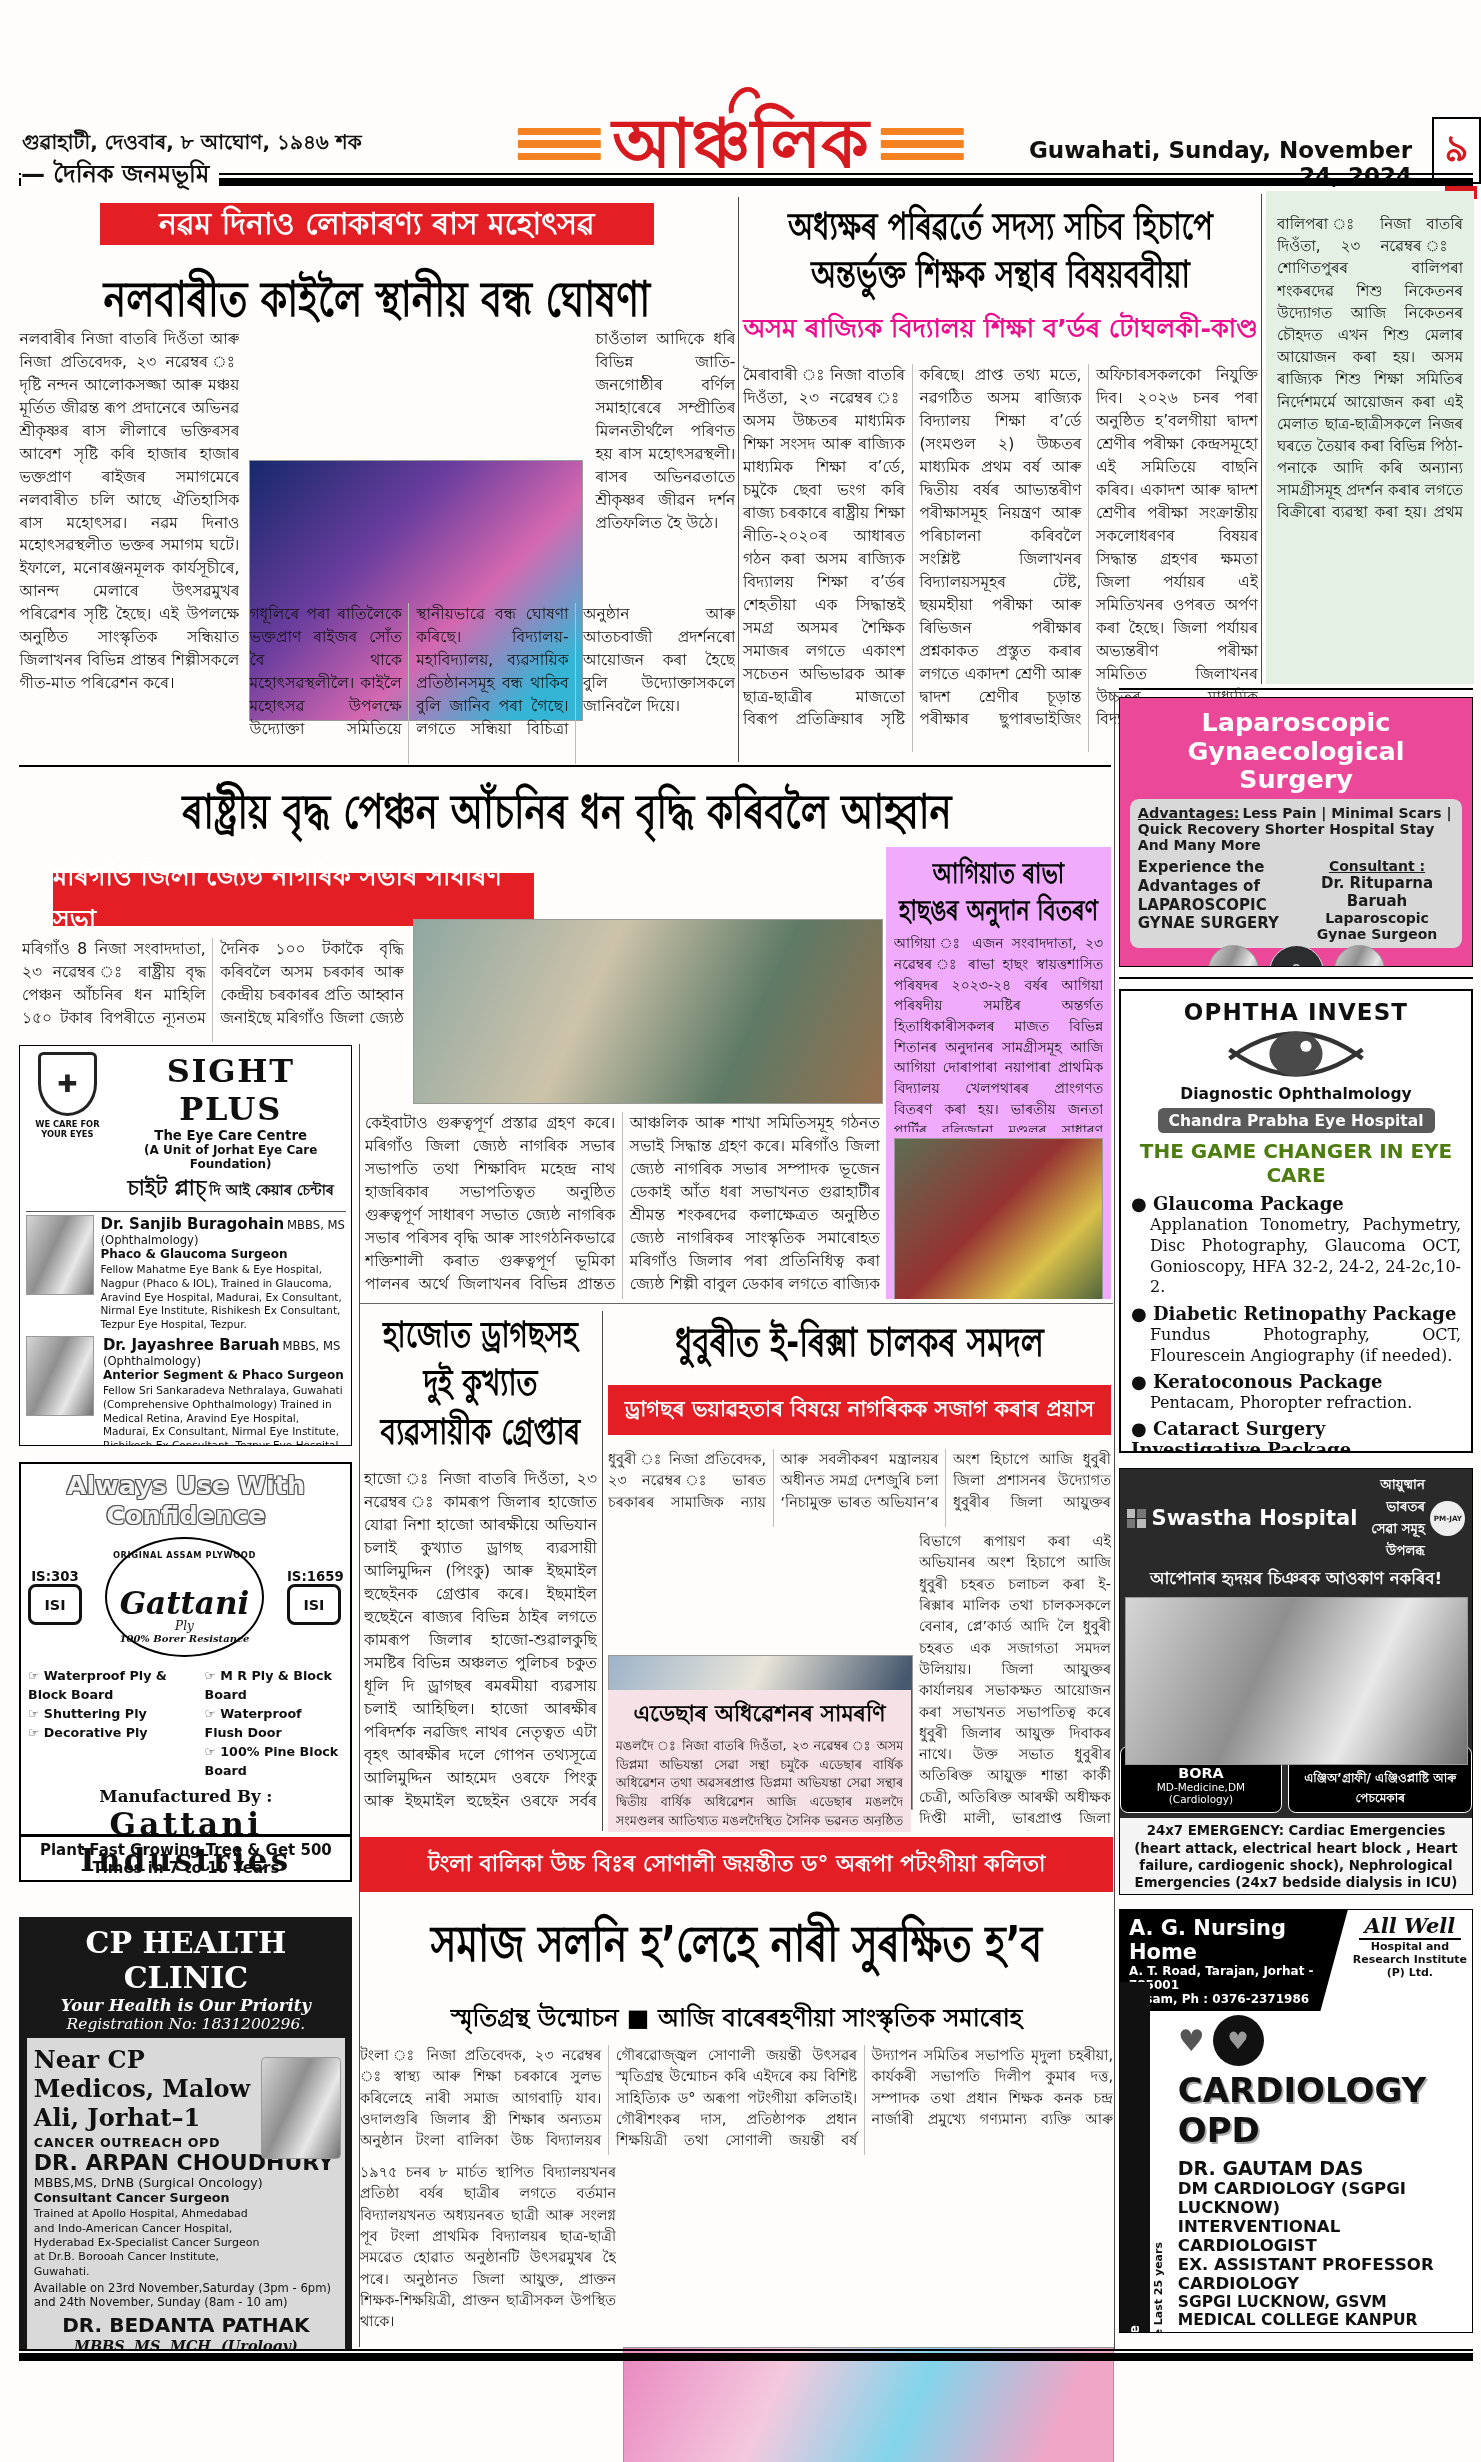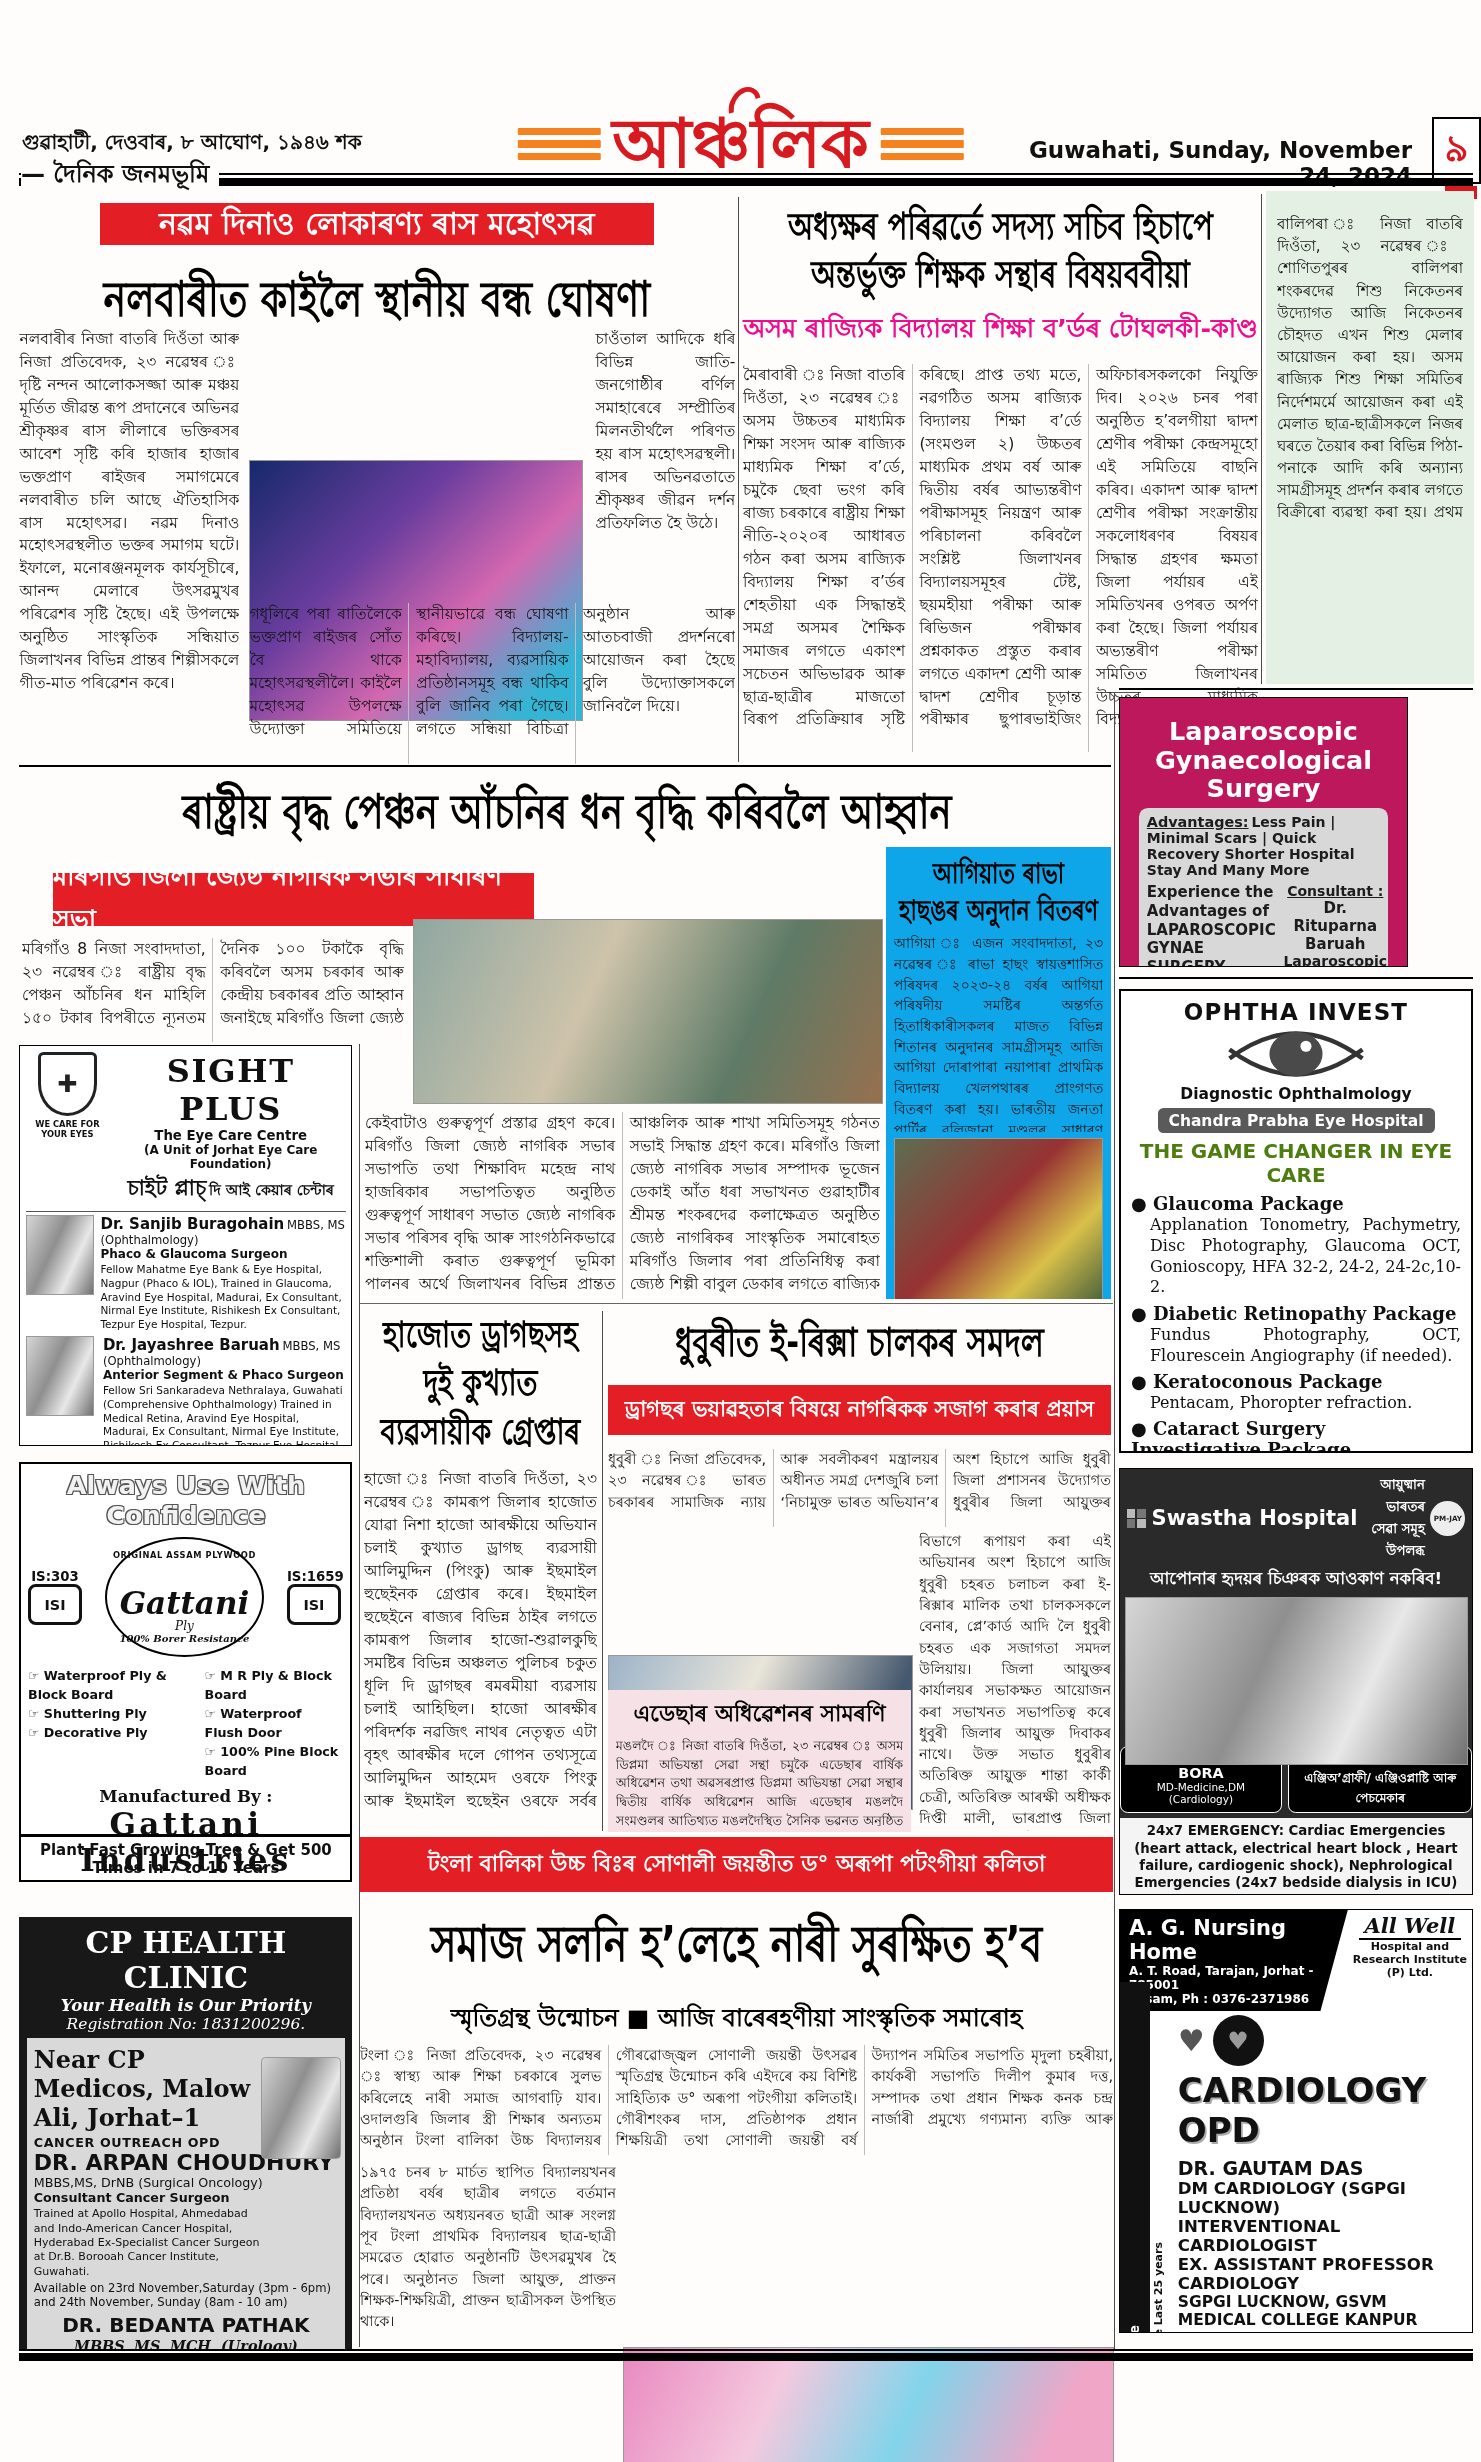--- a/index.html
+++ b/index.html
@@ -96,21 +96,21 @@
 
   <div class="hr" style="left:19.4px;top:765px;width:1092px;height:1.7px;"></div>
 
   <div class="headline center cond nowrap abs" style="left:22px;top:774px;width:1090px;font-size:37px;">ৰাষ্ট্ৰীয় বৃদ্ধ পেঞ্চন আঁচনিৰ ধন বৃদ্ধি কৰিবলৈ আহ্বান</div>
   <div class="redbox abs" style="left:53px;top:873px;width:481px;height:53px;font-size:25.5px;">মৰিগাঁও জিলা জ্যেষ্ঠ নাগৰিক সভাৰ সাধাৰণ সভা</div>
 
   <div class="abs body-text cols2" style="left:22px;top:938px;width:382px;height:104px;">মৰিগাঁও 8 নিজা সংবাদদাতা, ২৩ নৱেম্বৰ ঃ ৰাষ্ট্ৰীয় বৃদ্ধ পেঞ্চন আঁচনিৰ ধন মাহিলি ১৫০ টকাৰ বিপৰীতে ন্যূনতম দৈনিক ১০০ টকাকৈ বৃদ্ধি কৰিবলৈ অসম চৰকাৰ আৰু কেন্দ্ৰীয় চৰকাৰৰ প্ৰতি আহ্বান জনাইছে মৰিগাঁও জিলা জ্যেষ্ঠ নাগৰিক সভাই। মৰিগাঁও জিলা সাংবাদিক সন্থাৰ প্ৰেক্ষাগৃহত আজি অনুষ্ঠিত সাধাৰণ সভাই জ্যেষ্ঠ নাগৰিকসকলে সন্মুখীন হৈ অহা সমস্যাসমূহৰ ওপৰত বিস্তৃতভাৱে আলোচনা কৰি</div>
   <figure class="abs photo photo-meet" style="left:413px;top:919px;width:468px;height:183px;margin:0;"></figure>
   <div class="abs body-text cols2" style="left:365px;top:1112px;width:515px;height:187px;">কেইবাটাও গুৰুত্বপূৰ্ণ প্ৰস্তাৱ গ্ৰহণ কৰে। মৰিগাঁও জিলা জ্যেষ্ঠ নাগৰিক সভাৰ সভাপতি তথা শিক্ষাবিদ মহেন্দ্ৰ নাথ হাজৰিকাৰ সভাপতিত্বত অনুষ্ঠিত গুৰুত্বপূৰ্ণ সাধাৰণ সভাত জ্যেষ্ঠ নাগৰিক সভাৰ পৰিসৰ বৃদ্ধি আৰু সাংগঠনিকভাৱে শক্তিশালী কৰাত গুৰুত্বপূৰ্ণ ভূমিকা পালনৰ অৰ্থে জিলাখনৰ বিভিন্ন প্ৰান্তত আঞ্চলিক আৰু শাখা সমিতিসমূহ গঠনত সভাই সিদ্ধান্ত গ্ৰহণ কৰে। মৰিগাঁও জিলা জ্যেষ্ঠ নাগৰিক সভাৰ সম্পাদক ভূজেন ডেকাই আঁত ধৰা সভাখনত গুৱাহাটীৰ শ্ৰীমন্ত শংকৰদেৱ কলাক্ষেত্ৰত অনুষ্ঠিত জ্যেষ্ঠ নাগৰিকৰ সাংস্কৃতিক সমাৰোহত মৰিগাঁও জিলাৰ পৰা প্ৰতিনিধিত্ব কৰা জ্যেষ্ঠ শিল্পী বাবুল ডেকাৰ লগতে ৰাজ্যিক পৰ্যায়লৈ নিৰ্বাচিত ৯জন জ্যেষ্ঠ শিল্পীক আজিৰ সভাতে বিশেষভাৱে অভিনন্দন জ্ঞাপন কৰা হয়। তদুপৰি মৰিগাঁও জিলাত অনুষ্ঠিত জ্যেষ্ঠ নাগৰিকৰ সাংস্কৃতিক সমাৰোহত অংশগ্ৰহণকাৰী জ্যেষ্ঠ শিল্পীসকলৰ লগতে আয়োজক মণ্ডলীকো একোখনকৈ মানপত্ৰ প্ৰদান কৰা হয়। ইফালে জ্যেষ্ঠ নাগৰিক সভাই আজিৰ সাধাৰণ সভাত গ্ৰহণ কৰা প্ৰস্তাৱসমূহৰ ভিতৰত জ্যেষ্ঠ নাগৰিক সভাৰ জৰিয়তে এখন একাংক নাট মঞ্চস্থ কৰাকে আদি কৰি ভালেকেইটা প্ৰস্তাৱ গৃহীত হয়।</div>
 
-  <aside class="abs" style="left:886px;top:847px;width:225px;height:452px;background:#0ea5e9;box-sizing:border-box;padding:8.9px 7.8px;overflow:hidden;">
+  <aside class="abs" style="left:886px;top:847px;width:225px;height:452px;background:#f0abfc;box-sizing:border-box;padding:8.9px 7.8px;overflow:hidden;">
     <div class="headline center cond" style="font-size:22px;line-height:1.3;">
       <div>আগিয়াত ৰাভা</div>
       <div>হাছঙৰ অনুদান বিতৰণ</div>
     </div>
     <div class="body-text" style="margin-top:20px;font-size:14px;height:199px;">আগিয়া ঃ এজন সংবাদদাতা, ২৩ নৱেম্বৰ ঃ ৰাভা হাছং স্বায়ত্তশাসিত পৰিষদৰ ২০২৩-২৪ বৰ্ষৰ আগিয়া পৰিষদীয় সমষ্টিৰ অন্তৰ্গত হিতাধিকাৰীসকলৰ মাজত বিভিন্ন শিতানৰ অনুদানৰ সামগ্ৰীসমূহ আজি আগিয়া দোৰাপাৰা নয়াপাৰা প্ৰাথমিক বিদ্যালয় খেলপথাৰৰ প্ৰাংগণত বিতৰণ কৰা হয়। ভাৰতীয় জনতা পাৰ্টিৰ বলিজানা মণ্ডলৰ সাধাৰণ সম্পাদক প্ৰদীপ নাথে আঁত ধৰা অনুদান বিতৰণী সভাত মুখ্য অতিথি হিচাপে উপস্থিত থাকি হিতাধিকাৰীসকলৰ মাজত অনুদানৰ সামগ্ৰী বিতৰণ কৰে ৰাভা হাছং স্বায়ত্তশাসিত পৰিষদৰ ১৫নং আগিয়া পৰিষদীয় সমষ্টিৰ সাধাৰণ সদস্যা তথা গোৱালপাৰা জিলা বিজেপিৰ উপ-সভানেত্ৰী সুচিত্ৰা নাথে। আজিৰ অনুদান বিতৰণী সভাত আগিয়া পৰিষদীয় সমষ্টিৰ অন্তৰ্গত প্ৰায় সাত শতাধিক হিতাধিকাৰীৰ মাজত সূতা, কম্বল, টিনপাত, দমকল, স্প্ৰে মেচিন, ছাত্ৰ-ছাত্ৰীৰ বাবে চাইকেল, যুৱ সংঘৰ বাবে ফুটবল, ভলীবল আদি বিতৰণ কৰা হয়।</div>
     <figure class="photo photo-hymax" style="width:207px;height:172px;margin:5.5px 0 0;"></figure>
   </aside>
 
   <div class="vr" style="left:359px;top:1044px;height:1303px;"></div>
 
@@ -231,21 +231,21 @@
   <div class="redbox abs" style="left:360px;top:1837px;width:753px;height:55px;font-size:22px;">টংলা বালিকা উচ্চ বিঃৰ সোণালী জয়ন্তীত ড° অৰূপা পটংগীয়া কলিতা</div>
   <div class="headline center cond nowrap abs" style="left:360px;top:1905px;width:753px;font-size:39px;">সমাজ সলনি হ’লেহে নাৰী সুৰক্ষিত হ’ব</div>
   <div class="headline center abs" style="left:360px;top:1999px;width:753px;font-size:24px;">স্মৃতিগ্ৰন্থ উন্মোচন ■ আজি বাৰেৰহণীয়া সাংস্কৃতিক সমাৰোহ</div>
   <div class="body-text cols3 abs" style="left:360px;top:2045px;width:753px;height:110px;font-size:14.4px;">টংলা ঃ নিজা প্ৰতিবেদক, ২৩ নৱেম্বৰ ঃ স্বাস্থ্য আৰু শিক্ষা চৰকাৰে সুলভ কৰিলেহে নাৰী সমাজ আগবাঢ়ি যাব। ওদালগুৰি জিলাৰ স্ত্ৰী শিক্ষাৰ অন্যতম অনুষ্ঠান টংলা বালিকা উচ্চ বিদ্যালয়ৰ গৌৰৱোজ্জ্বল সোণালী জয়ন্তী উৎসৱৰ স্মৃতিগ্ৰন্থ উন্মোচন কৰি এইদৰে কয় বিশিষ্ট সাহিত্যিক ড° অৰূপা পটংগীয়া কলিতাই। গৌৰীশংকৰ দাস, প্ৰতিষ্ঠাপক প্ৰধান শিক্ষয়িত্ৰী তথা সোণালী জয়ন্তী বৰ্ষ উদ্যাপন সমিতিৰ সভাপতি মৃদুলা চহৰীয়া, কাৰ্যকৰী সভাপতি দিলীপ কুমাৰ দত্ত, সম্পাদক তথা প্ৰধান শিক্ষক কনক চন্দ্ৰ নাৰ্জাৰী প্ৰমুখ্যে গণ্যমান্য ব্যক্তি আৰু ভেগেশ্বৰী ৰাভা, কল্পনা শৰণীয়াক বিপুলভাৱে সম্বৰ্ধনা জ্ঞাপন কৰে।</div>
   <div class="body-text abs" style="left:360px;top:2162px;width:256px;height:182px;font-size:14.4px;">১৯৭৫ চনৰ ৮ মাৰ্চত স্থাপিত বিদ্যালয়খনৰ প্ৰতিষ্ঠা বৰ্ষৰ ছাত্ৰীৰ লগতে বৰ্তমান বিদ্যালয়খনত অধ্যয়নৰত ছাত্ৰী আৰু সংলগ্ন পূব টংলা প্ৰাথমিক বিদ্যালয়ৰ ছাত্ৰ-ছাত্ৰী সমৱেত হোৱাত অনুষ্ঠানটি উৎসৱমুখৰ হৈ পৰে। অনুষ্ঠানত জিলা আয়ুক্ত, প্ৰাক্তন শিক্ষক-শিক্ষয়িত্ৰী, প্ৰাক্তন ছাত্ৰীসকল উপস্থিত থাকে।</div>
   <figure class="abs photo photo-stage" style="left:623px;top:2162px;width:489px;height:182px;margin:0;"></figure>
 
   <div class="vr" style="left:1114px;top:692px;height:1658px;"></div>
   <div class="hr" style="left:1119px;top:688px;width:354px;height:2.2px;"></div>
 
-  <section class="abs" style="left:1119px;top:697px;width:289px;height:270px;background:#be185d;border:1.1px solid #000;box-sizing:border-box;padding:19px;color:#fff;overflow:hidden;">
+  <section class="abs" style="left:1119px;top:697px;width:354px;height:270px;background:#ec4899;border:1.1px solid #000;box-sizing:border-box;padding:10px;color:#fff;overflow:hidden;">
     <div class="center" style="font-size:25.5px;font-weight:800;line-height:1.12;">Laparoscopic Gynaecological Surgery</div>
     <div style="background:#d8d8d8;color:#1c1c1c;border-radius:8.9px;padding:5.5px 7.8px;margin-top:5.5px;">
       <span style="font-size:14.4px;font-weight:800;text-decoration:underline;">Advantages:</span>
       <span style="font-size:14px;font-weight:700;">Less Pain | Minimal Scars | Quick Recovery Shorter Hospital Stay And Many More</span>
       <div style="display:flex;gap:7.8px;margin-top:5.5px;">
         <div style="flex:1;font-size:15px;font-weight:800;line-height:1.25;">Experience the Advantages of LAPAROSCOPIC GYNAE SURGERY</div>
         <div style="flex:1;text-align:center;">
           <div style="font-size:14px;font-weight:800;text-decoration:underline;">Consultant :</div>
           <div style="font-size:15px;font-weight:700;">Dr. Rituparna Baruah</div>
           <div style="font-size:14px;font-weight:800;">Laparoscopic Gynae Surgeon</div>

